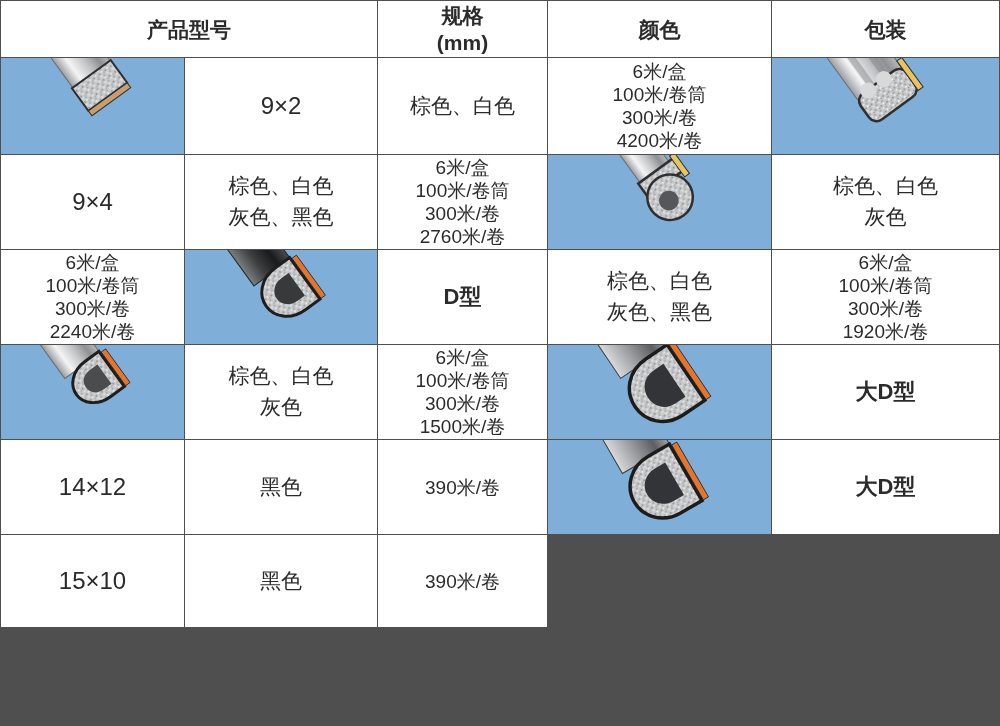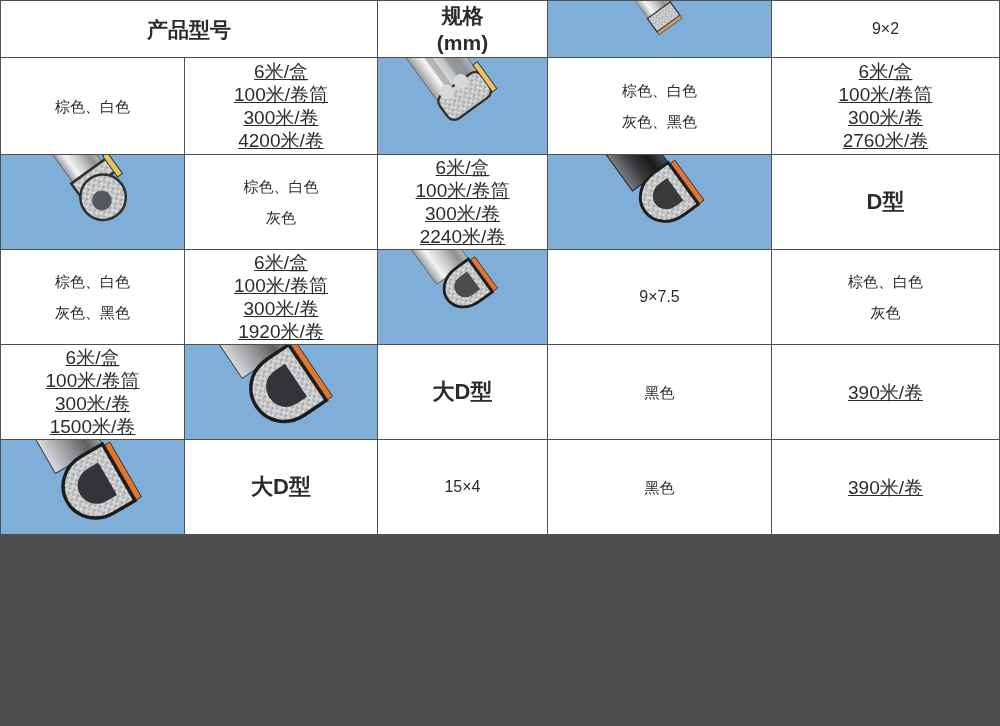--- a/index.html
+++ b/index.html
@@ -21,23 +21,23 @@
     background:#ffffff;
     display:flex; flex-direction:column;
     align-items:center; justify-content:center;
     text-align:center; overflow:hidden;
   }
   .head { font-weight:bold; font-size:21px; line-height:27px; }
   .span2 { grid-column:1 / 3; }
   .img  { background:#7fafd9; padding:0; }
   .img svg { width:100%; height:100%; display:block; }
   .model { font-size:22px; font-weight:600; }
-  .spec  { font-size:16px; }
-  .color { font-size:15px; line-height:31px; }
-  .package { font-size:19px; line-height:23px;text-decoration:underline; }
+  .spec  { font-size:24px; }
+  .color { font-size:21px; line-height:31px;font-family:Liberation Serif, serif; }
+  .package { font-size:19px; line-height:23px; }
   .defs-holder { position:absolute; width:0; height:0; overflow:hidden; }
 </style>
 </head>
 <body>
 
 <svg class="defs-holder" aria-hidden="true">
   <defs>
     <linearGradient id="gLight" x1="0" y1="0" x2="1" y2="0">
       <stop offset="0" stop-color="#9a9da1"></stop>
       <stop offset="0.25" stop-color="#f4f4f4"></stop>
@@ -71,20 +71,26 @@
 <div class="page">
   <div class="grid">
 
     <div class="cell head span2">
       <span>产品型号</span>
     </div>
     <div class="cell head">
       <div>规格</div>
       <div>(mm)</div>
     </div>
+    <div class="cell head">
+      <span>颜色</span>
+    </div>
+    <div class="cell head">
+      <span>包装</span>
+    </div>
 
     <div class="cell img">
       <svg viewBox="0 0 183 95">
         <g transform="translate(20,-42) rotate(-36)">
           <rect x="0" y="-20" width="46" height="110" fill="url(#gLight)" stroke="#6a6d70" stroke-width="1"></rect>
           <rect x="-1" y="88" width="48" height="28" fill="url(#speck)" stroke="#2f2f2f" stroke-width="2"></rect>
           <rect x="-1" y="116" width="48" height="6" fill="#c99e6d" stroke="#2f2f2f" stroke-width="1"></rect>
         </g>
       </svg>
     </div>
@@ -107,20 +113,23 @@
           <rect x="0" y="-20" width="54" height="108" fill="url(#gLight)" stroke="#6a6d70" stroke-width="1"></rect>
           <rect x="16" y="-20" width="7" height="108" fill="#84878a" opacity="0.5"></rect>
           <rect x="33" y="-20" width="7" height="108" fill="#84878a" opacity="0.5"></rect>
           <rect x="-1" y="86" width="56" height="32" rx="9" fill="url(#speck)" stroke="#2f2f2f" stroke-width="2.5"></rect>
           <circle cx="14" cy="87" r="8" fill="#d8d9db"></circle>
           <circle cx="33" cy="87" r="8" fill="#d8d9db"></circle>
           <rect x="54" y="80" width="6" height="36" fill="#e8c35e" stroke="#2f2f2f" stroke-width="1"></rect>
         </g>
       </svg>
     </div>
+    <div class="cell spec">
+      <span>9×4</span>
+    </div>
     <div class="cell color">
       <div>棕色、白色</div>
       <div>灰色、黑色</div>
     </div>
     <div class="cell package">
       <div>6米/盒</div>
       <div>100米/卷筒</div>
       <div>300米/卷</div>
       <div>2760米/卷</div>
     </div>
@@ -174,23 +183,20 @@
     <div class="cell img">
       <svg viewBox="0 0 183 95">
         <g transform="translate(20,-26) rotate(-36)">
           <rect x="0" y="-20" width="44" height="94" fill="url(#gLight)" stroke="#6a6d70" stroke-width="1"></rect>
           <path d="M44,72 L44,116 L27,116 C10,116 0,105 0,94 C0,83 10,72 27,72 Z" fill="url(#speck)" stroke="#1e1e1e" stroke-width="3"></path>
           <path d="M35,82 L35,106 L26,106 C17,106 12,101 12,94 C12,87 17,82 26,82 Z" fill="#4a4c4e"></path>
           <rect x="45.5" y="74" width="5.5" height="42" fill="#e2762e" stroke="#222222" stroke-width="0.8"></rect>
         </g>
       </svg>
     </div>
-    <div class="cell spec">
-      <span>9×7.5</span>
-    </div>
     <div class="cell color">
       <div>棕色、白色</div>
       <div>灰色</div>
     </div>
     <div class="cell package">
       <div>6米/盒</div>
       <div>100米/卷筒</div>
       <div>300米/卷</div>
       <div>1500米/卷</div>
     </div>
@@ -201,20 +207,23 @@
           <rect x="0" y="-20" width="58" height="92" fill="url(#gMid)" stroke="#3a3c3e" stroke-width="1"></rect>
           <path d="M58,70 L58,138 L32,138 C10,138 -4,122 -4,104 C-4,86 10,70 32,70 Z" fill="url(#speck)" stroke="#1c1c1c" stroke-width="3.5"></path>
           <path d="M44,84 L44,124 L32,124 C20,124 12,115 12,104 C12,93 20,84 32,84 Z" fill="#323437"></path>
           <rect x="59.5" y="72" width="6" height="66" fill="#e2762e" stroke="#222222" stroke-width="0.8"></rect>
         </g>
       </svg>
     </div>
     <div class="cell model">
       <span>大D型</span>
     </div>
+    <div class="cell spec">
+      <span>14×12</span>
+    </div>
     <div class="cell color">
       <div>黑色</div>
     </div>
     <div class="cell package">
       <div>390米/卷</div>
     </div>
 
     <div class="cell img">
       <svg viewBox="0 0 183 95">
         <g transform="translate(16,-32) rotate(-30)">
@@ -222,21 +231,21 @@
           <path d="M56,74 L56,140 L31,140 C10,140 -4,124 -4,107 C-4,90 10,74 31,74 Z" fill="url(#speck)" stroke="#1c1c1c" stroke-width="3.5"></path>
           <path d="M43,88 L43,126 L31,126 C19,126 11,117 11,107 C11,97 19,88 31,88 Z" fill="#323437"></path>
           <rect x="57.5" y="76" width="6" height="64" fill="#e2762e" stroke="#222222" stroke-width="0.8"></rect>
         </g>
       </svg>
     </div>
     <div class="cell model">
       <span>大D型</span>
     </div>
     <div class="cell spec">
-      <span>15×4</span>
+      <span>15×10</span>
     </div>
     <div class="cell color">
       <div>黑色</div>
     </div>
     <div class="cell package">
       <div>390米/卷</div>
     </div>
 
   </div>
 </div>

